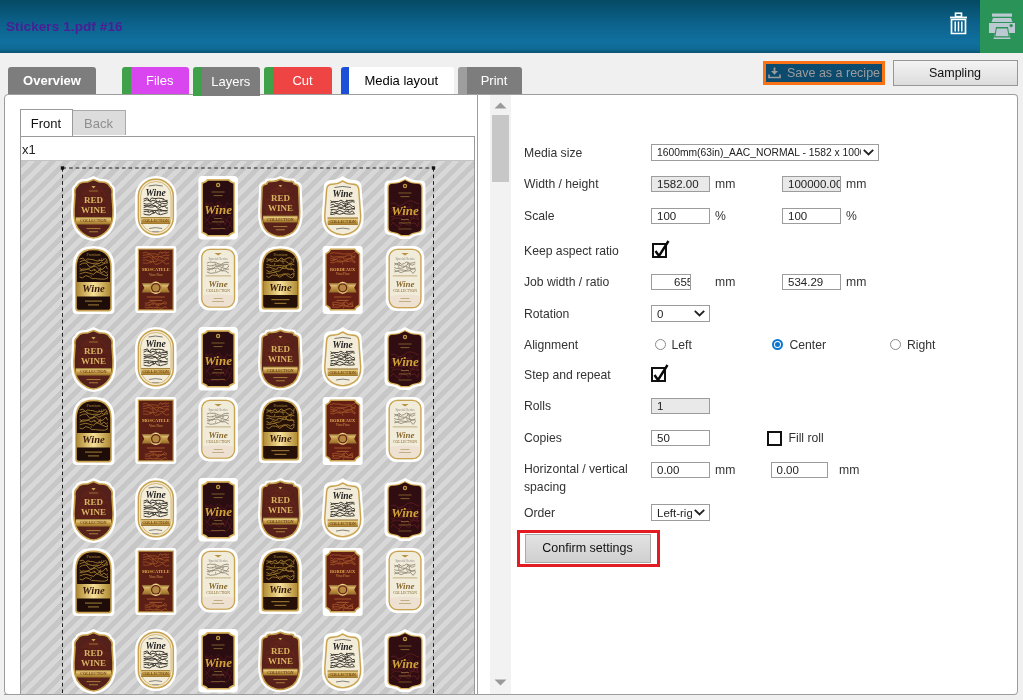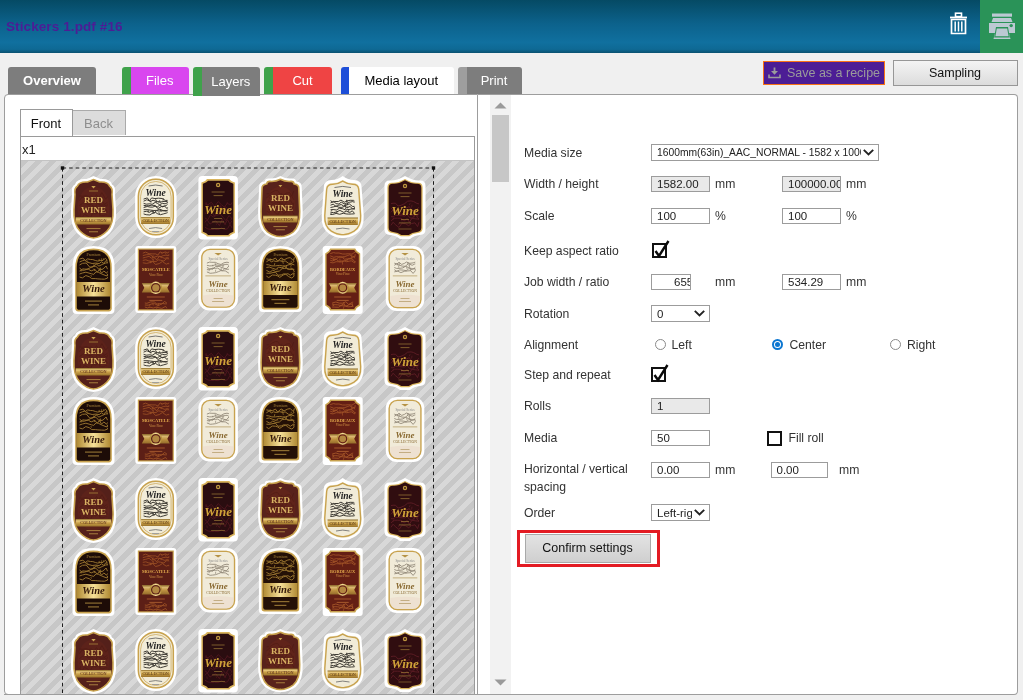--- a/index.html
+++ b/index.html
@@ -30,22 +30,22 @@
  <path d="M9.8,15.5 L20.2,15.5 L21.6,23.2 L8.4,23.2 Z" fill="#bcc9d3"></path>
  <circle cx="24.2" cy="12.6" r="1.7" fill="#2a9358"></circle>
 </svg>
 
 <div class="abs" style="left:8px;top:67px;width:88px;height:26.5px;background:#7d7d7d;border-radius:3px 3px 0 0;z-index:3;display:flex;align-items:center;justify-content:center;font-size:13px;color:#fff;font-weight:bold">Overview</div>
 <div class="abs" style="left:121.5px;top:67px;width:67.5px;height:26.5px;background:#d946ef;border-left:9px solid #3fa24b;border-radius:3px 3px 0 0;z-index:3;display:flex;align-items:center;justify-content:center;font-size:13px;color:#fff;font-weight:normal">Files</div>
 <div class="abs" style="left:192.5px;top:67px;width:67.5px;height:29px;background:#7d7d7d;border-left:9px solid #3fa24b;border-radius:3px 3px 0 0;z-index:3;display:flex;align-items:center;justify-content:center;font-size:13px;color:#fff;font-weight:normal">Layers</div>
 <div class="abs" style="left:264px;top:67px;width:68px;height:26.5px;background:#ef4444;border-left:9px solid #3fa24b;border-radius:3px 3px 0 0;z-index:3;display:flex;align-items:center;justify-content:center;font-size:13px;color:#fff;font-weight:normal">Cut</div>
 <div class="abs" style="left:341px;top:67px;width:112.5px;height:26.5px;background:#fff;border-left:8px solid #1d4ed8;border-radius:3px 3px 0 0;z-index:3;display:flex;align-items:center;justify-content:center;font-size:13px;color:True;font-weight:normal">Media layout</div>
 <div class="abs" style="left:457.5px;top:67px;width:64px;height:26.5px;background:#7d7d7d;border-left:9px solid #9e9e9e;border-radius:3px 3px 0 0;z-index:3;display:flex;align-items:center;justify-content:center;font-size:13px;color:#fff;font-weight:normal">Print</div>
-<div class="abs" style="left:763px;top:60.5px;width:122px;height:24px;background:#4c1d95;
- border:1px solid #f97316;display:flex;align-items:center;justify-content:center;font-size:12.5px;color:#9b9b9b">
+<div class="abs" style="left:763px;top:60.5px;width:122px;height:24px;background:#0c4a6e;
+ border:3px solid #f97316;display:flex;align-items:center;justify-content:center;font-size:12.5px;color:#9b9b9b">
  <svg width="13" height="12" viewBox="0 0 13 12" style="margin-right:6px">
   <path d="M6.5,0.5 L6.5,6" stroke="#9b9b9b" stroke-width="1.8"></path>
   <path d="M3,4 L6.5,7.8 L10,4" fill="#9b9b9b"></path>
   <path d="M1,7.5 L1,10.5 L12,10.5 L12,7.5" fill="none" stroke="#9b9b9b" stroke-width="1.6"></path>
  </svg>Save as a recipe</div>
 <div class="abs" style="left:892.5px;top:59.5px;width:125px;height:26px;
  background:linear-gradient(180deg,#f4f4f4,#dcdcdc);border:1px solid #979797;
  display:flex;align-items:center;justify-content:center;font-size:12.5px;color:#111">Sampling</div>
 <div class="abs" style="left:3.5px;top:93.5px;width:474px;height:601px;background:#fff;
  border:1px solid #9d9d9d;border-radius:4px 0 0 4px;z-index:1"></div>
@@ -1420,21 +1420,21 @@
 <div class="abs" style="left:789.5px;top:336.5px;height:16px;display:flex;align-items:center;font-size:12.2px;color:#333;z-index:4;white-space:nowrap">Center</div>
 <div class="abs" style="left:889.5px;top:339.0px;width:11px;height:11px;border-radius:50%;background:#fff;border:1.3px solid #8a8a8a;z-index:4"></div>
 <div class="abs" style="left:907px;top:336.5px;height:16px;display:flex;align-items:center;font-size:12.2px;color:#333;z-index:4;white-space:nowrap">Right</div>
 <div class="abs" style="left:524px;top:366.5px;height:16px;display:flex;align-items:center;font-size:12.2px;color:#333;z-index:4;white-space:nowrap">Step and repeat</div>
 <div class="abs" style="left:651px;top:366.5px;width:15px;height:15px;background:#fff;border:2px solid #111;z-index:4"></div>
 <svg class="abs" style="left:651px;top:362.5px;z-index:5" width="20" height="21" viewBox="0 0 20 21">
     <path d="M3.5,12 L7,17 L16.5,2" fill="none" stroke="#0a0a0a" stroke-width="2.4"></path>
   </svg>
 <div class="abs" style="left:524px;top:397.5px;height:16px;display:flex;align-items:center;font-size:12.2px;color:#333;z-index:4;white-space:nowrap">Rolls</div>
 <div class="abs" style="left:651px;top:397.5px;width:59px;height:16px;background:#e9e9e9;border:1px solid #9c9c9c;z-index:4;display:flex;align-items:center;padding-left:5px;font-size:11.5px;color:#222;overflow:hidden;white-space:nowrap">1</div>
-<div class="abs" style="left:524px;top:429.5px;height:16px;display:flex;align-items:center;font-size:12.2px;color:#333;z-index:4;white-space:nowrap">Media</div>
+<div class="abs" style="left:524px;top:429.5px;height:16px;display:flex;align-items:center;font-size:12.2px;color:#333;z-index:4;white-space:nowrap">Copies</div>
 <div class="abs" style="left:651px;top:429.5px;width:59px;height:16px;background:#fff;border:1px solid #9c9c9c;z-index:4;display:flex;align-items:center;padding-left:5px;font-size:11.5px;color:#222;overflow:hidden;white-space:nowrap">50</div>
 <div class="abs" style="left:766.5px;top:430.5px;width:15.5px;height:15.5px;background:#fff;border:2px solid #111;z-index:4"></div>
 <div class="abs" style="left:788.5px;top:430px;height:16px;display:flex;align-items:center;font-size:12.2px;color:#333;z-index:4;white-space:nowrap">Fill roll</div>
 <div class="abs" style="left:524px;top:460.5px;height:16px;display:flex;align-items:center;font-size:12.2px;color:#333;z-index:4;white-space:nowrap">Horizontal / vertical</div>
 <div class="abs" style="left:524px;top:479px;height:16px;display:flex;align-items:center;font-size:12.2px;color:#333;z-index:4;white-space:nowrap">spacing</div>
 <div class="abs" style="left:651px;top:462.0px;width:59px;height:16px;background:#fff;border:1px solid #9c9c9c;z-index:4;display:flex;align-items:center;padding-left:5px;font-size:11.5px;color:#222;overflow:hidden;white-space:nowrap">0.00</div>
 <div class="abs" style="left:715px;top:462px;height:16px;display:flex;align-items:center;font-size:12.2px;color:#333;z-index:4;white-space:nowrap">mm</div>
 <div class="abs" style="left:770.5px;top:462.0px;width:57px;height:16px;background:#fff;border:1px solid #9c9c9c;z-index:4;display:flex;align-items:center;padding-left:5px;font-size:11.5px;color:#222;overflow:hidden;white-space:nowrap">0.00</div>
 <div class="abs" style="left:839px;top:462px;height:16px;display:flex;align-items:center;font-size:12.2px;color:#333;z-index:4;white-space:nowrap">mm</div>
 <div class="abs" style="left:524px;top:504.5px;height:16px;display:flex;align-items:center;font-size:12.2px;color:#333;z-index:4;white-space:nowrap">Order</div>

